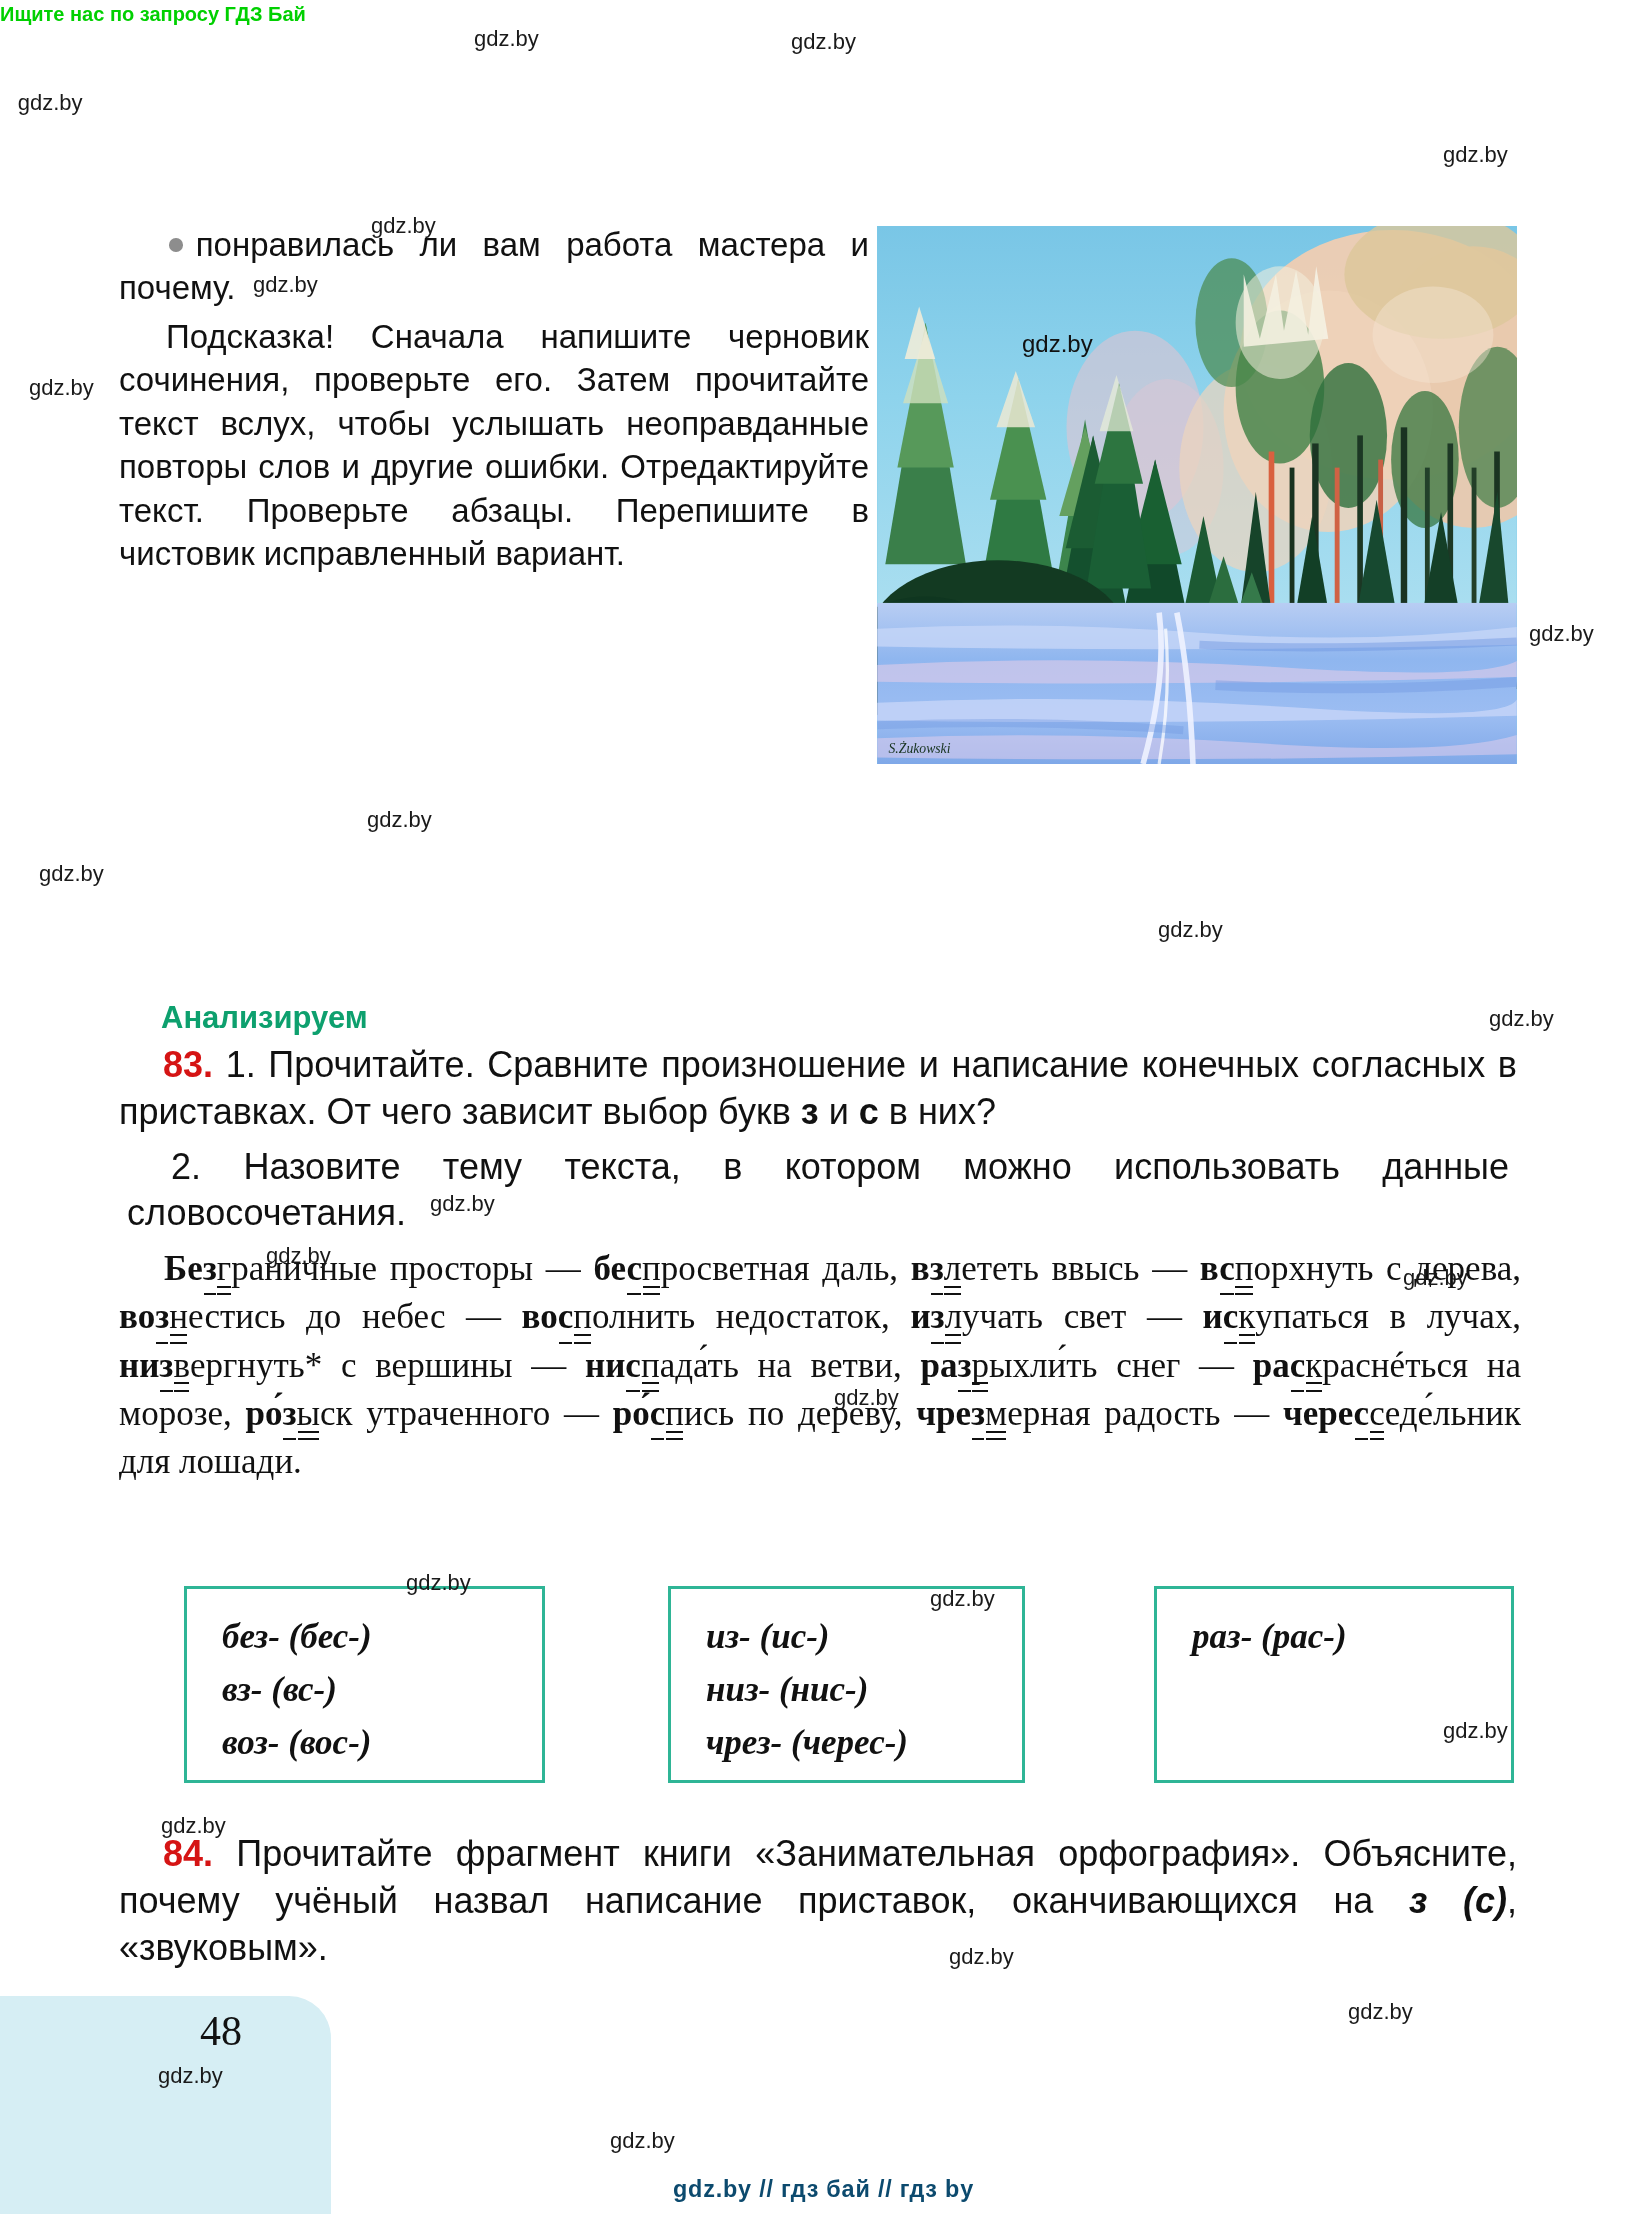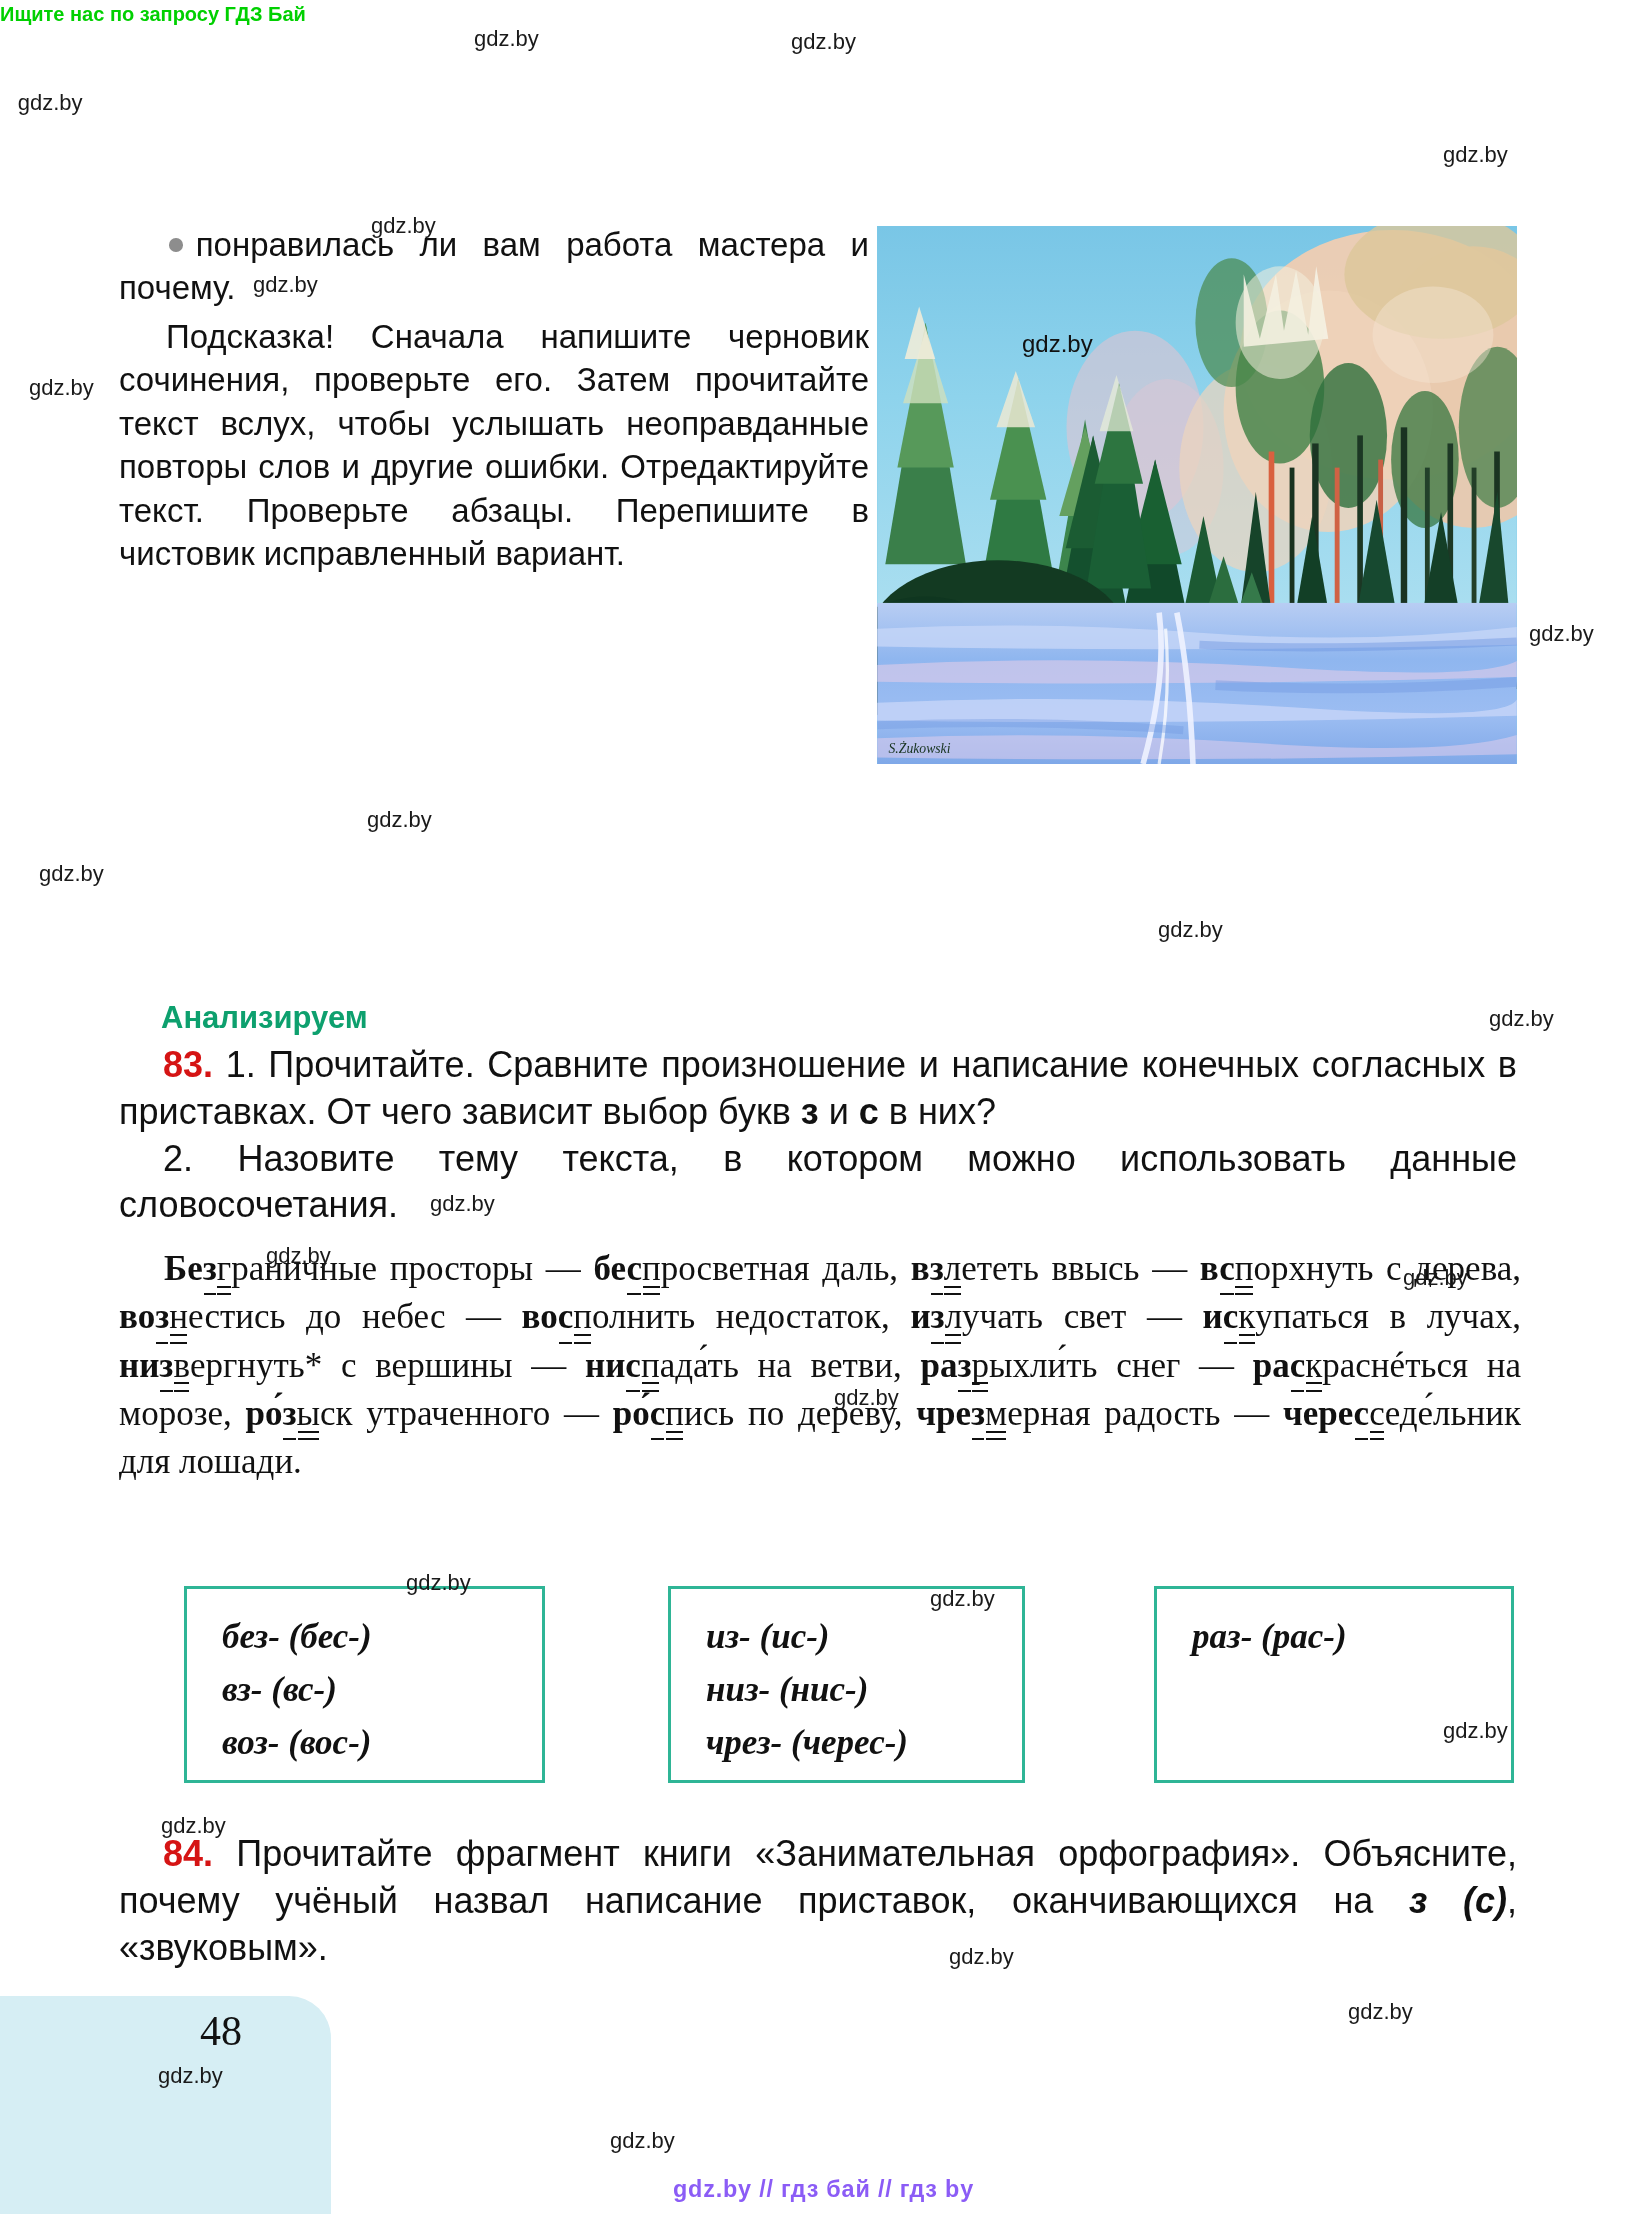--- a/index.html
+++ b/index.html
@@ -33,21 +33,21 @@
   }
   .site-top2 {
     position:absolute; top:29px; left:0; width:100%;
     text-align:center;
     color:#1a1a1a;
     font-size:22px;
   }
   .site-bottom {
     position:absolute; bottom:13px; left:0; width:100%;
     text-align:center;
-    color:#8b5cf6;
+    color:#0c4a6e;
     font-size:23.4px;
     font-weight:bold;
     letter-spacing:0.8px;
   }
 
   
   .col-left {
     position:absolute;
     left:119px; top:224px; width:750px;
   }
@@ -119,21 +119,21 @@
   .ex-block {
     position:absolute;
     left:119px; width:1398px;
     font-size:36px;
     line-height:1.30;
     color:#111;
     text-align:justify;
   }
   #ex83 { top:1042px; }
   #ex83 .p1 { text-indent:44px; margin:0; }
-  #ex83 .p2 { text-indent:44px; margin:0; }
+  #ex83 .p2 { text-indent:44px; margin:8px; }
   .exnum { color:#d51414; font-weight:bold; }
   .ex-block b { font-weight:bold; }
 
   
   .wordtext {
     position:absolute;
     left:119px; top:1245px; width:1402px;
     font-family:"Liberation Serif", serif;
     font-size:35px;
     line-height:1.38;

